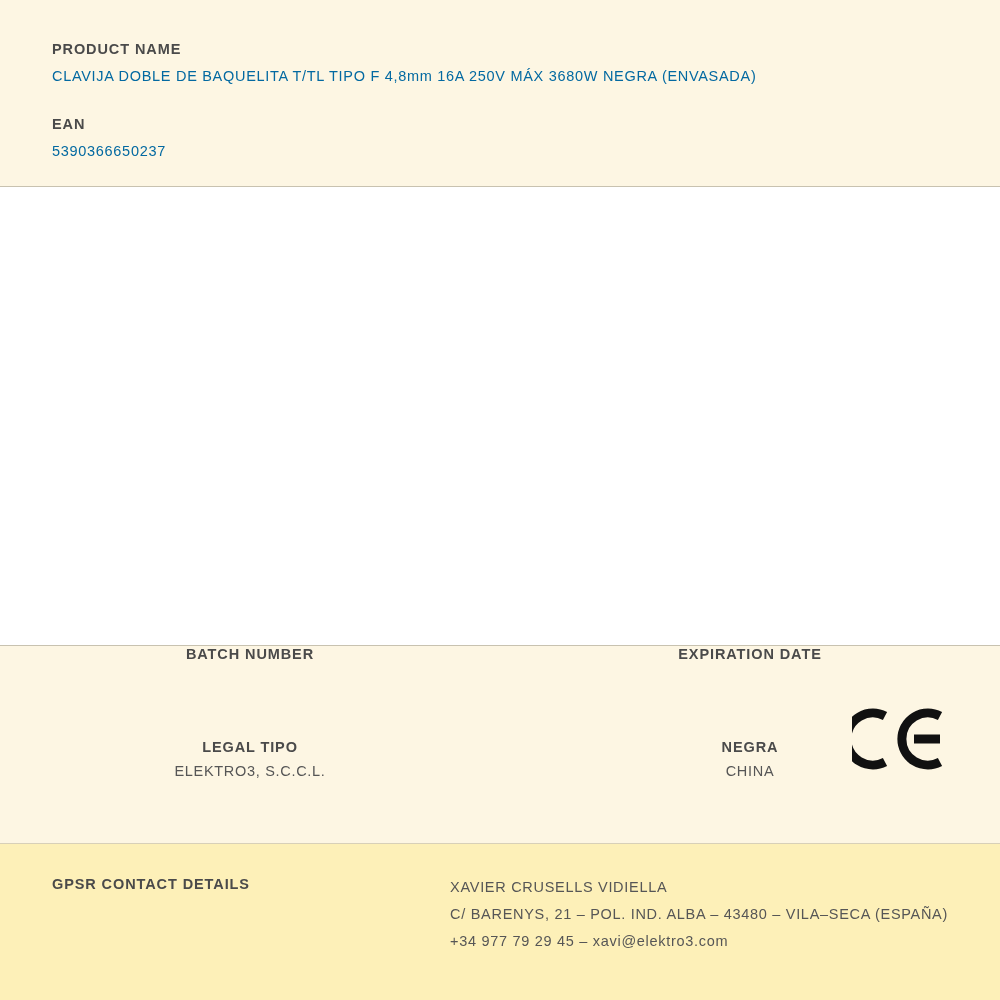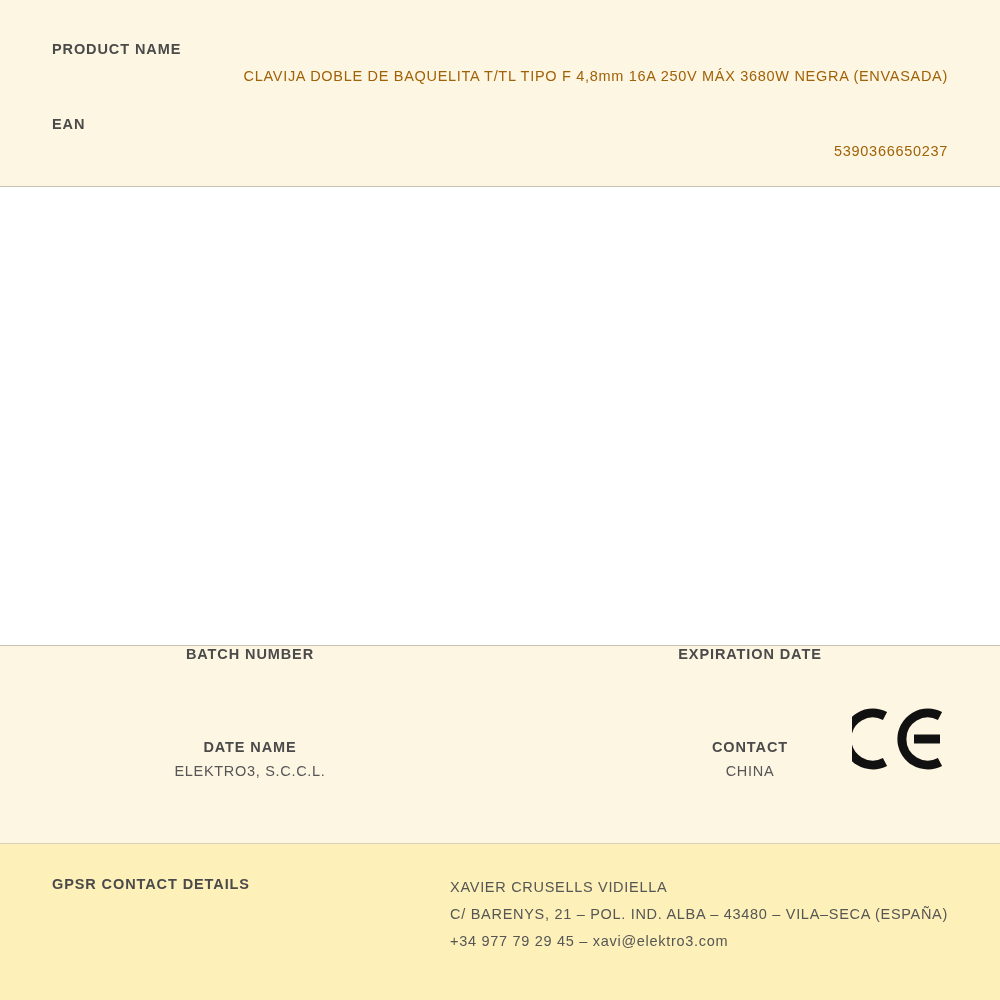--- a/index.html
+++ b/index.html
@@ -33,23 +33,22 @@
   .field-label {
     font-size: 14.5px;
     font-weight: bold;
     letter-spacing: 0.9px;
     color: #4a4a4a;
     margin: 0 0 11px 0;
   }
   .field-value {
     font-size: 14.5px;
     letter-spacing: 0.7px;
-    color: #a16207;
+    color: #0369a1;
     margin: 0;
-    text-align: right;
   }
   .field-group {
     margin-bottom: 0;
   }
   .field-group.ean {
     margin-top: 32px;
   }
 
   
   .image-area {
@@ -155,25 +154,25 @@
         <p class="info-val"></p>
       </div>
       <div class="info-cell">
         <p class="info-head">EXPIRATION DATE</p>
         <p class="info-val"></p>
       </div>
     </div>
 
     <div class="info-row row-2">
       <div class="info-cell">
-        <p class="info-head">DATE NAME</p>
+        <p class="info-head">LEGAL TIPO</p>
         <p class="info-val">ELEKTRO3, S.C.C.L.</p>
       </div>
       <div class="info-cell">
-        <p class="info-head">CONTACT</p>
+        <p class="info-head">NEGRA</p>
         <p class="info-val">CHINA</p>
       </div>
     </div>
 
     <svg class="ce-mark" viewBox="0 0 96 62">
       <path d="M33 8 A26 26 0 1 0 33 54" fill="none" stroke="#111111" stroke-width="9"></path>
       <path d="M88 8 A26 26 0 1 0 88 54" fill="none" stroke="#111111" stroke-width="9"></path>
       <rect x="62" y="26.5" width="26" height="9" fill="#111111"></rect>
     </svg>
   </div>

